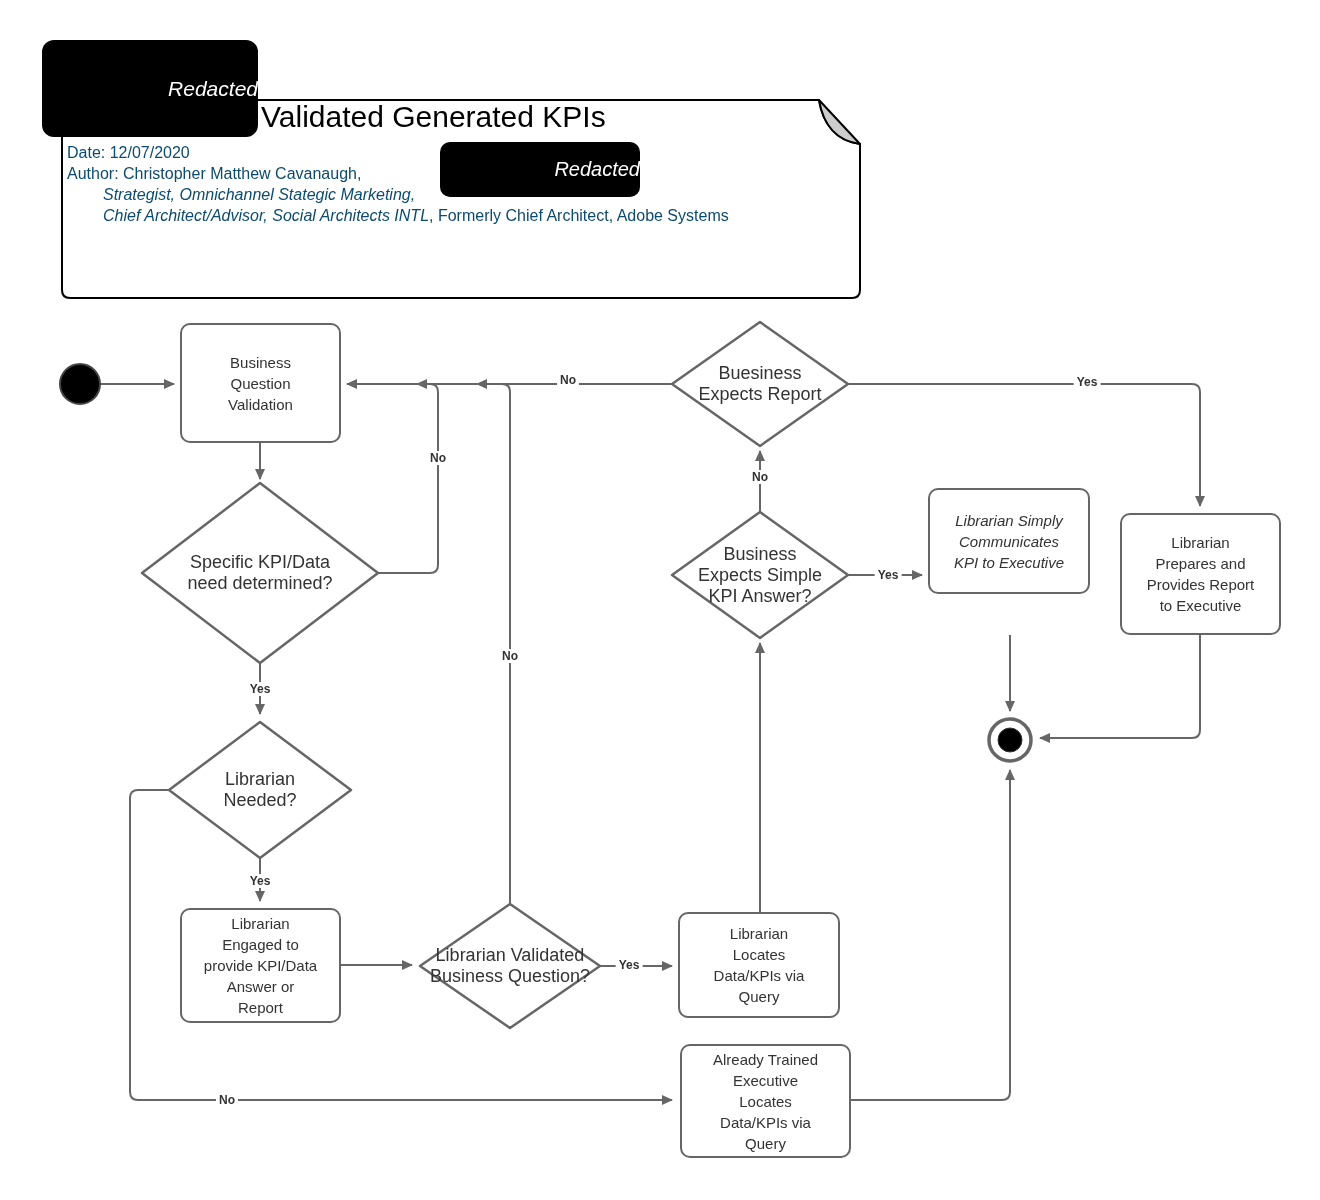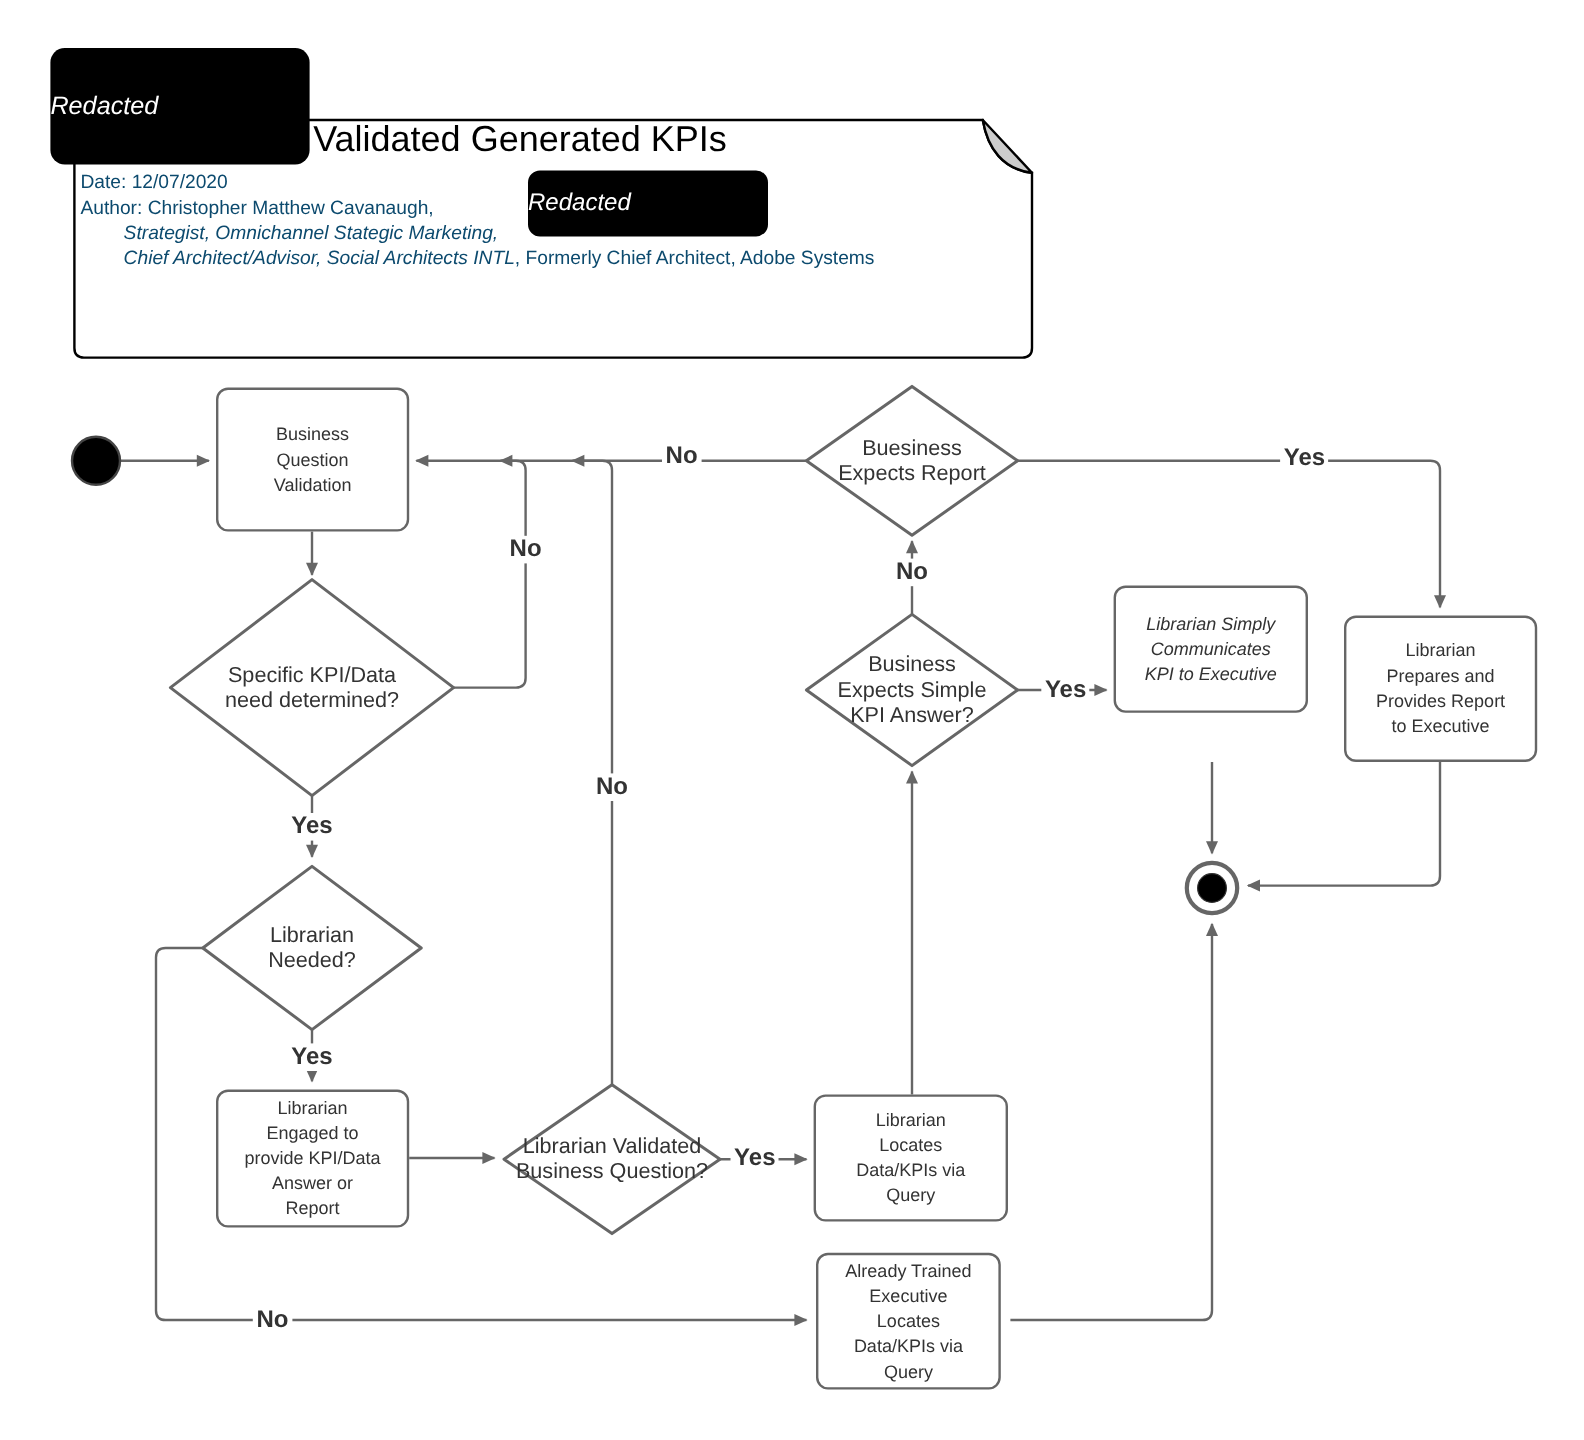--- a/index.html
+++ b/index.html
@@ -12,25 +12,25 @@
     position:absolute;border:2.5px solid #666666;border-radius:10px;background:#ffffff;
     display:flex;align-items:center;justify-content:center;text-align:center;
     color:#333333;font-size:15px;line-height:21px;white-space:pre-line;box-sizing:border-box;
   }
   .dlabel{
     position:absolute;transform:translate(-50%,-50%);text-align:center;
     color:#333333;font-size:18px;line-height:21px;white-space:pre-line;
   }
   .elabel{
     position:absolute;transform:translate(-50%,-50%);background:#ffffff;padding:0 3px;
-    font-weight:bold;font-size:20px;color:#333333;white-space:nowrap;
+    font-weight:bold;font-size:12px;color:#333333;white-space:nowrap;
   }
   .redacted{
     position:absolute;background:#000000;border-radius:12px;color:#ffffff;
-    display:flex;align-items:center;justify-content:flex-start;
+    display:flex;align-items:center;justify-content:flex-end;
     font-style:italic;font-size:21px;
   }
   .note-title{
     position:absolute;left:261px;top:100px;font-size:30px;color:#000000;white-space:nowrap;
   }
   .note-line{position:absolute;font-size:16px;color:#0c4a6e;line-height:21px;white-space:nowrap;}
   .italic{font-style:italic;}
 </style>
 </head>
 <body>
@@ -98,21 +98,21 @@
 Validation</span></div>
   <div class="box" style="left:180px;top:908px;width:161px;height:115px;"><span>Librarian
 Engaged to
 provide KPI/Data
 Answer or
 Report</span></div>
   <div class="box" style="left:678px;top:912px;width:162px;height:106px;"><span>Librarian
 Locates
 Data/KPIs via
 Query</span></div>
-  <div class="box" style="left:680px;top:1044px;width:154px;height:114px;"><span>Already Trained
+  <div class="box" style="left:680px;top:1044px;width:171px;height:114px;"><span>Already Trained
 Executive
 Locates
 Data/KPIs via
 Query</span></div>
   <div class="box" style="left:928px;top:488px;width:162px;height:106px;font-style:italic;"><span>Librarian Simply
 Communicates
 KPI to Executive</span></div>
   <div class="box" style="left:1120px;top:513px;width:161px;height:122px;"><span>Librarian
 Prepares and
 Provides Report

